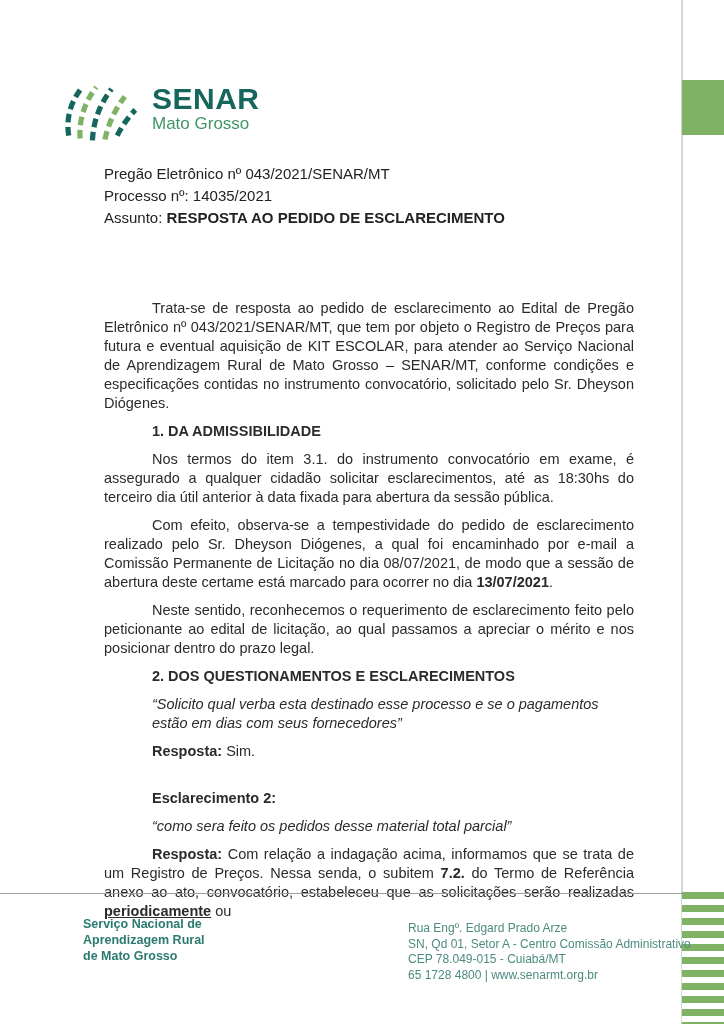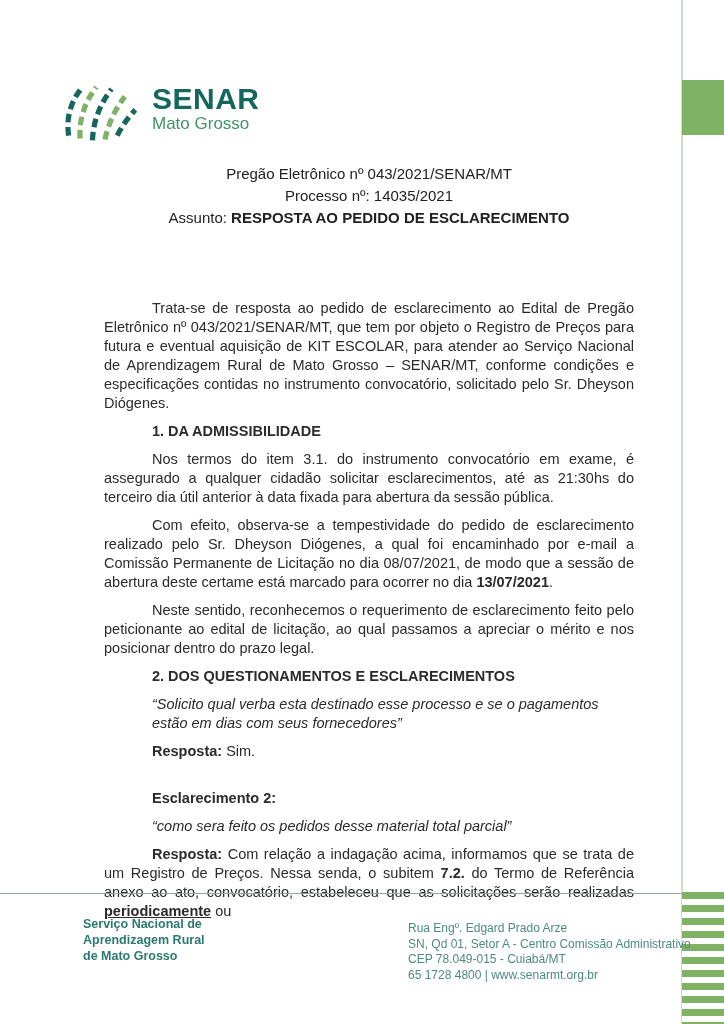--- a/index.html
+++ b/index.html
@@ -20,21 +20,21 @@
              background: repeating-linear-gradient(to bottom, #7fb264 0 7px, #ffffff 7px 13px); }
 
   
   .logo { position: absolute; left: 62px; top: 76px; display: flex; align-items: center; gap: 10px; }
   .logo-text { display: flex; flex-direction: column; }
   .logo-name { font-size: 30px; font-weight: bold; color: #15665c; letter-spacing: 0.5px; line-height: 30px; }
   .logo-sub  { font-size: 17px; color: #3f9468; line-height: 20px; }
 
   
   .content { position: absolute; left: 104px; top: 163px; width: 530px; }
-  .hdr-line { font-size: 15px; line-height: 22px; color: #222; text-align: center; }
+  .hdr-line { font-size: 15px; line-height: 22px; color: #222; }
   .b { font-weight: bold; }
   .u { text-decoration: underline; }
 
   .content p, .content .h, .content .q, .content .r {
     font-size: 14.5px; line-height: 19px; margin: 0 0 9px;
   }
   .content p { text-align: justify; text-indent: 48px; }
   .h { font-weight: bold; margin-left: 48px !important; }
   .q { font-style: italic; margin-left: 48px !important; text-align: left; }
   .r { margin-left: 48px !important; }
@@ -76,21 +76,21 @@
   <main class="content">
 
     <div class="hdr-line">Pregão Eletrônico nº 043/2021/SENAR/MT</div>
     <div class="hdr-line">Processo nº: 14035/2021</div>
     <div class="hdr-line"><span>Assunto: </span><span class="b">RESPOSTA AO PEDIDO DE ESCLARECIMENTO</span></div>
 
     <p class="first-para">Trata-se de resposta ao pedido de esclarecimento ao Edital de Pregão Eletrônico nº 043/2021/SENAR/MT, que tem por objeto o Registro de Preços para futura e eventual aquisição de KIT ESCOLAR, para atender ao Serviço Nacional de Aprendizagem Rural de Mato Grosso – SENAR/MT, conforme condições e especificações contidas no instrumento convocatório, solicitado pelo Sr. Dheyson Diógenes.</p>
 
     <div class="h">1. DA ADMISSIBILIDADE</div>
 
-    <p>Nos termos do item 3.1. do instrumento convocatório em exame, é assegurado a qualquer cidadão solicitar esclarecimentos, até as 21:30hs do terceiro dia útil anterior à data fixada para abertura da sessão pública.</p>
+    <p>Nos termos do item 3.1. do instrumento convocatório em exame, é assegurado a qualquer cidadão solicitar esclarecimentos, até as 18:30hs do terceiro dia útil anterior à data fixada para abertura da sessão pública.</p>
 
     <p><span>Com efeito, observa-se a tempestividade do pedido de esclarecimento realizado pelo Sr. Dheyson Diógenes, a qual foi encaminhado por e-mail a Comissão Permanente de Licitação no dia 08/07/2021, de modo que a sessão de abertura deste certame está marcado para ocorrer no dia </span><span class="b">13/07/2021</span><span>.</span></p>
 
     <p>Neste sentido, reconhecemos o requerimento de esclarecimento feito pelo peticionante ao edital de licitação, ao qual passamos a apreciar o mérito e nos posicionar dentro do prazo legal.</p>
 
     <div class="h">2. DOS QUESTIONAMENTOS E ESCLARECIMENTOS</div>
 
 
     <div class="q">“Solicito qual verba esta destinado esse processo e se o pagamentos estão em dias com seus fornecedores”</div>
 

